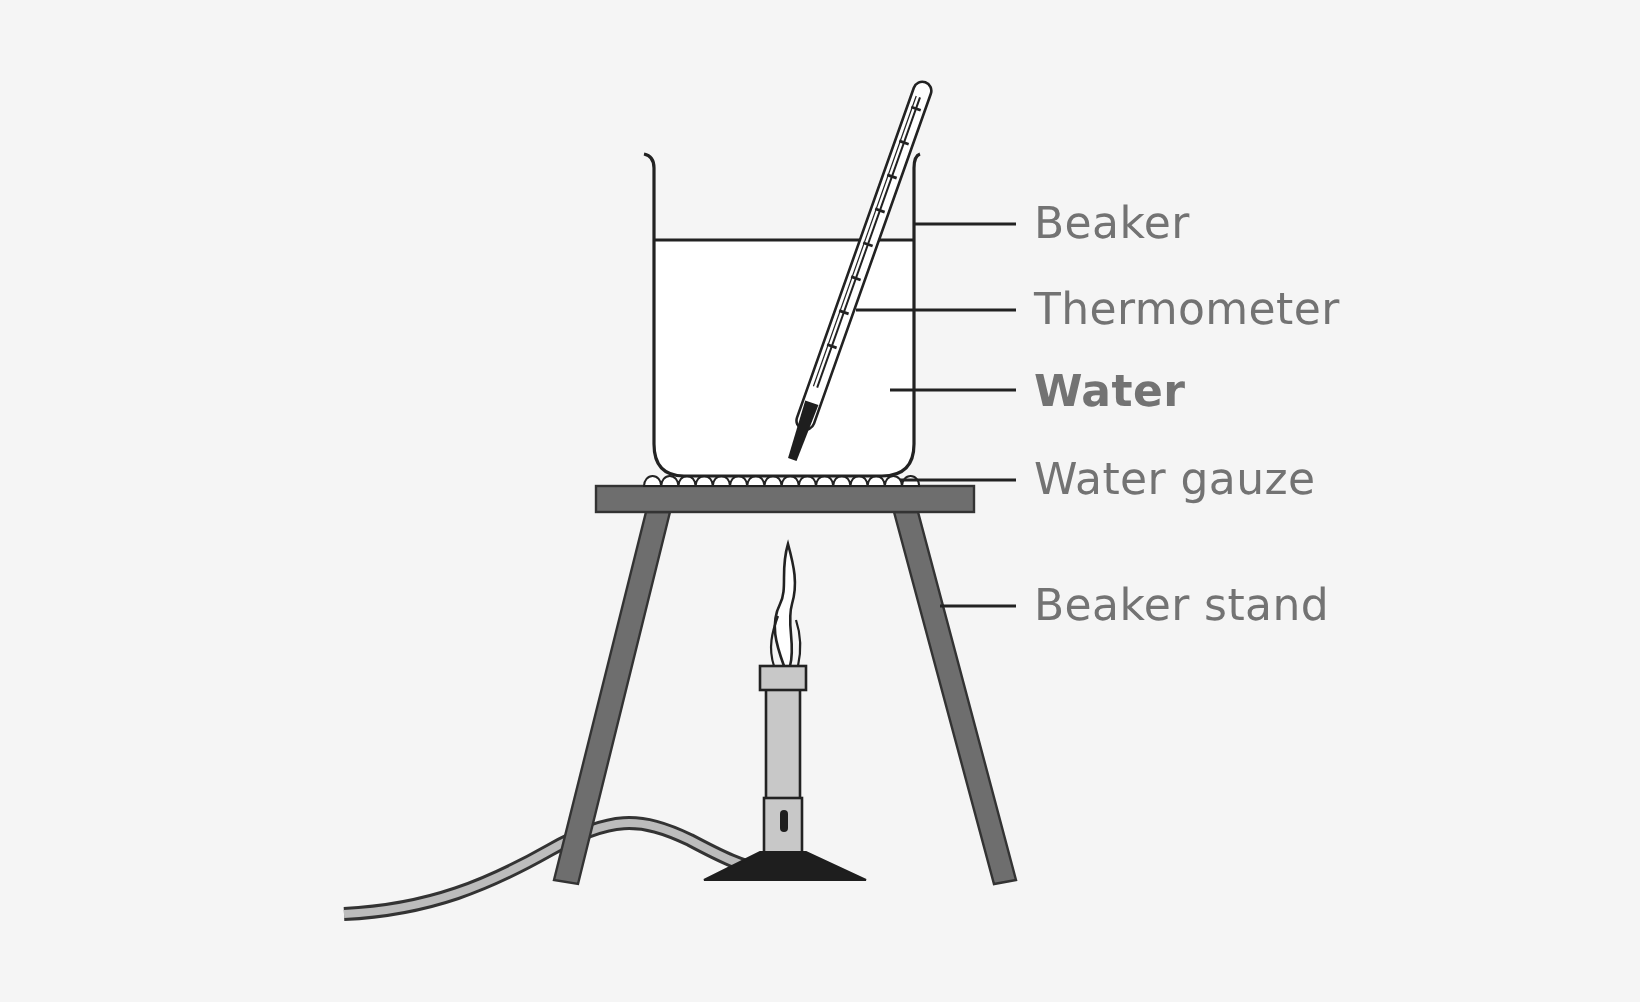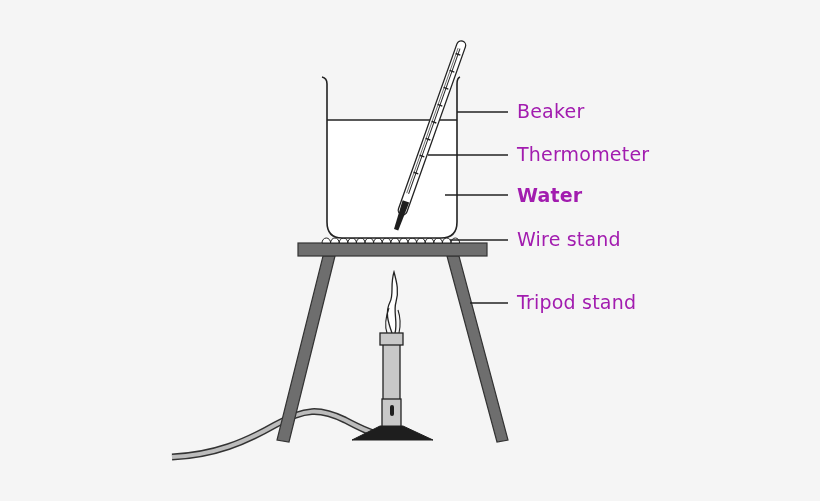--- a/index.html
+++ b/index.html
@@ -7,22 +7,22 @@
     width: 820px; height: 501px;
     background: #f5f5f5;
     position: relative;
     overflow: hidden;
     font-family: "DejaVu Sans", sans-serif;
   }
   #diagram { position: absolute; left: 0; top: 0; }
   .label {
     position: absolute;
     font-family: "DejaVu Sans", sans-serif;
-    font-size: 19px;
-    color: #a21caf;
+    font-size: 22px;
+    color: #737373;
     line-height: 1;
     white-space: nowrap;
     letter-spacing: 0.2px;
   }
 </style>
 </head>
 <body>
 
 <svg id="diagram" width="820" height="501" viewBox="0 0 820 501" xmlns="http://www.w3.org/2000/svg">
 
@@ -98,14 +98,14 @@
     <line x1="428" y1="155" x2="508" y2="155"></line>
     <line x1="445" y1="195" x2="508" y2="195"></line>
     <line x1="450" y1="240" x2="508" y2="240"></line>
     <line x1="470" y1="303" x2="508" y2="303"></line>
   </g>
 </svg>
 
 <div class="label" style="left:517px; top:102px;">Beaker</div>
 <div class="label" style="left:517px; top:145px;text-align:center;">Thermometer</div>
 <div class="label" style="left:517px; top:186px;font-weight:bold;">Water</div>
-<div class="label" style="left:517px; top:230px;">Wire stand</div>
-<div class="label" style="left:517px; top:293px;">Tripod stand</div>
+<div class="label" style="left:517px; top:230px;">Water gauze</div>
+<div class="label" style="left:517px; top:293px;">Beaker stand</div>
 
 </body></html>

